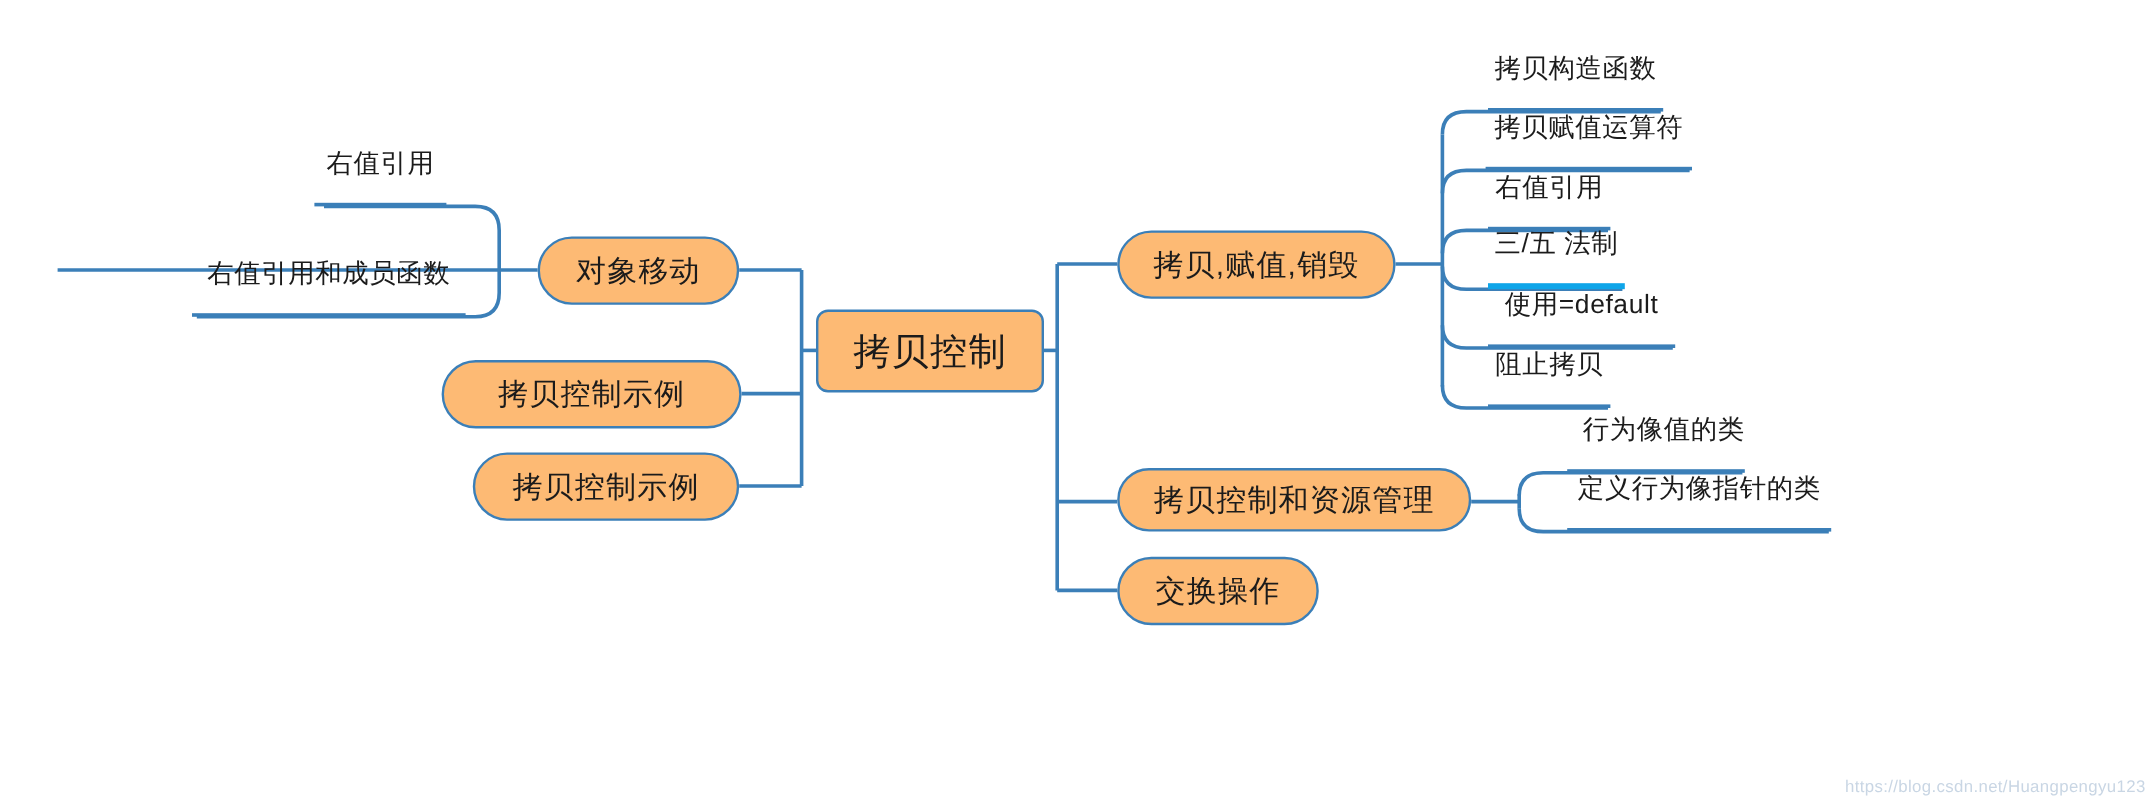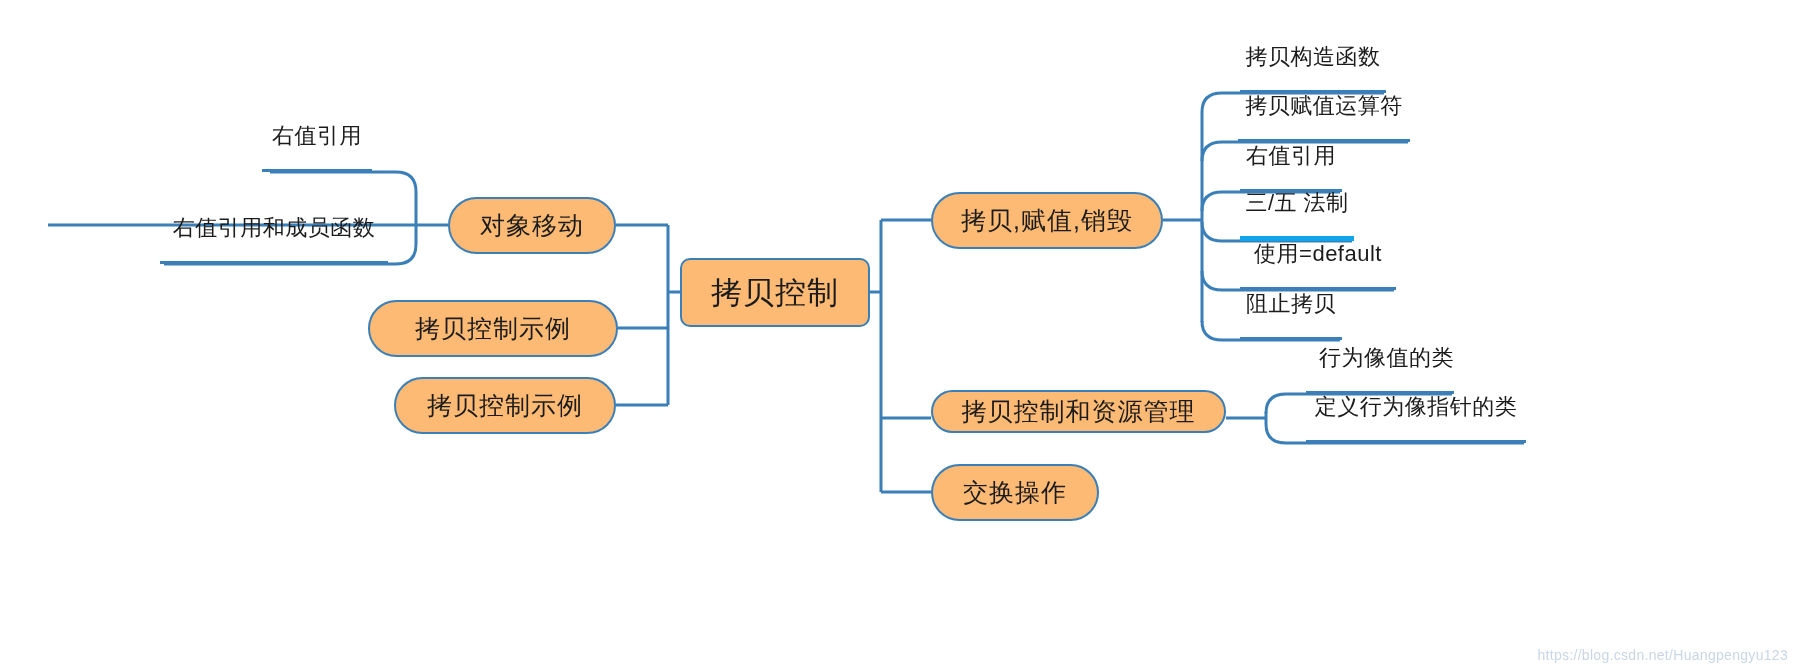--- a/index.html
+++ b/index.html
@@ -146,21 +146,21 @@
 
 
   <div class="leaf leaf-left" style="left:160px; top:234px; width:228px; height:30px; border-bottom:3px solid #3b7fb8;">
     <span>右值引用和成员函数</span>
   </div>
 
   <div class="node node-branch" style="left:931px; top:192px; width:232px; height:57px;justify-content:center;">
     <span>拷贝,赋值,销毁</span>
   </div>
 
-  <div class="node node-branch" style="left:931px; top:390px; width:295px; height:43px;justify-content:center;">
+  <div class="node node-branch" style="left:931px; top:390px; width:295px; height:53px;justify-content:center;">
     <span>拷贝控制和资源管理</span>
   </div>
 
   <div class="node node-branch" style="left:931px; top:464px; width:168px; height:57px;justify-content:center;">
     <span>交换操作</span>
   </div>
 
   <div class="leaf" style="left:1240px; top:63px; width:146px; height:30px; border-bottom:3px solid #3b7fb8;">
     <span>拷贝构造函数</span>
   </div>

